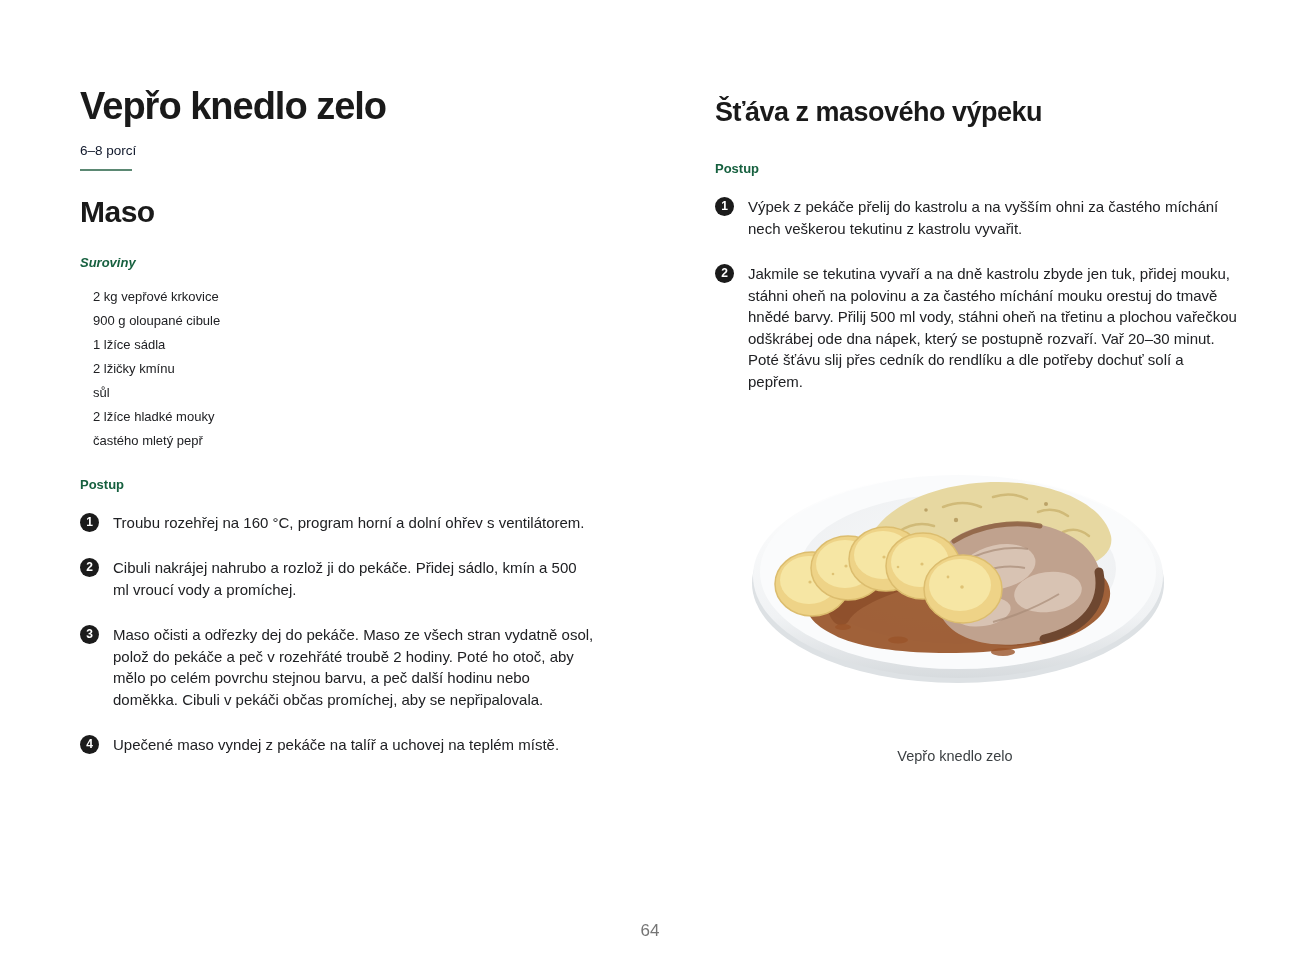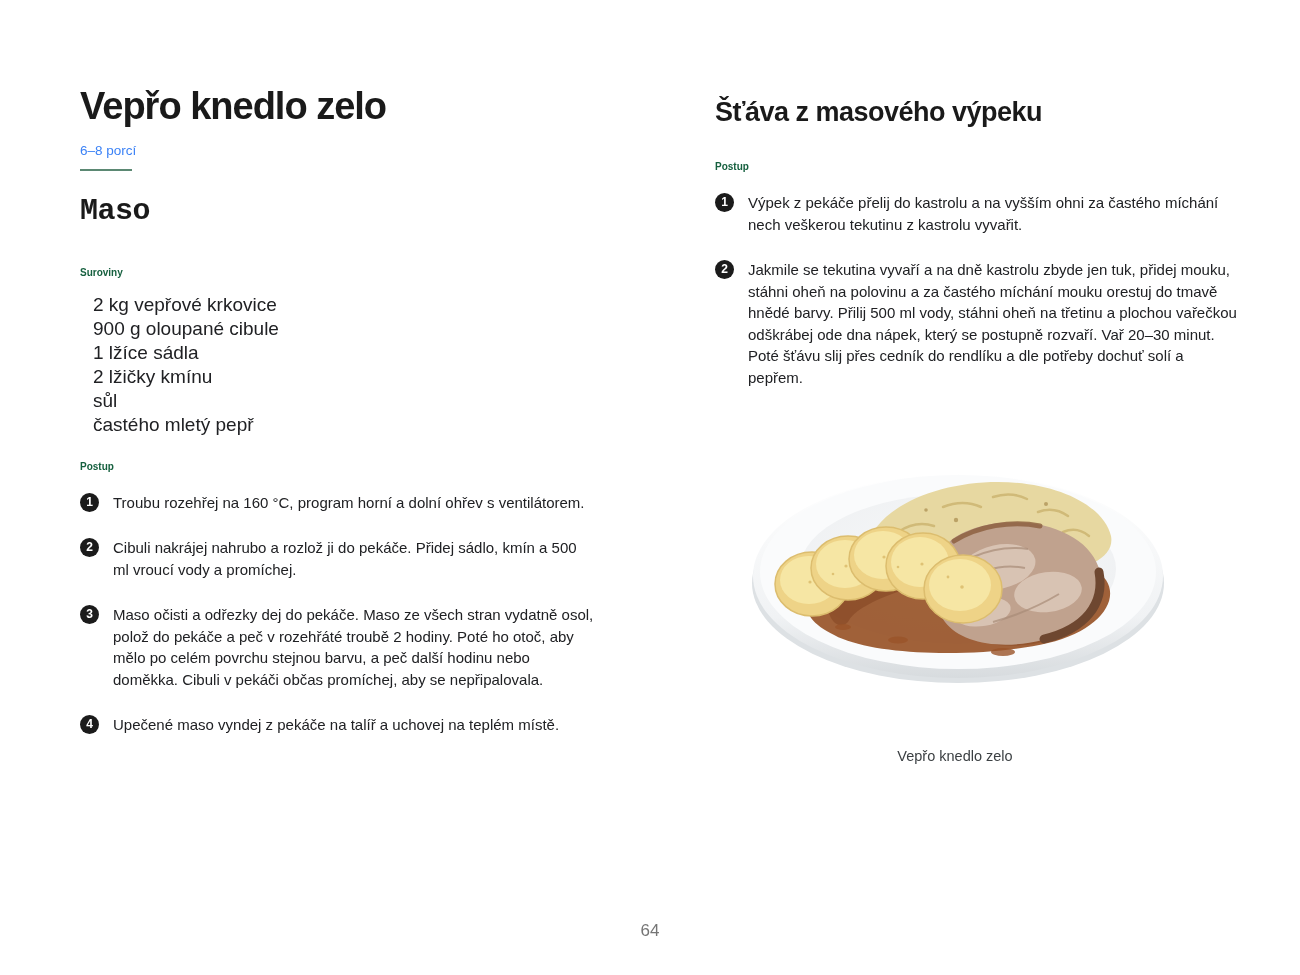--- a/index.html
+++ b/index.html
@@ -16,39 +16,39 @@
   .col-right { position: absolute; left: 715px; top: 97px; width: 545px; }
 
   .title-main {
     font-size: 38px; font-weight: bold; letter-spacing: -1px;
     color: var(--heading, #1a1a1a); margin: 0; line-height: 1.1;
   }
   .title-right {
     font-size: 27px; font-weight: bold; letter-spacing: -0.5px;
     color: var(--heading, #1a1a1a); margin: 0; line-height: 1.15;
   }
-  .servings { margin-top: 15px; font-size: 13.5px; color: #3b82f6; }
+  .servings { margin-top: 15px; font-size: 13.5px; color: #0f172a; }
   .rule { width: 52px; height: 2px; background: var(--rule-green, #5b8873); margin-top: 11px; }
 
   .subrecipe-heading {
     font-size: 30px; font-weight: bold; letter-spacing: -0.5px;
-    color: var(--heading, #1a1a1a); margin: 24px 0 0 0; line-height: 1.1; font-family: Liberation Mono, monospace;
+    color: var(--heading, #1a1a1a); margin: 24px 0 0 0; line-height: 1.1;
   }
 
   .mini-label {
-    font-size: 10px; font-weight: bold;
+    font-size: 13px; font-weight: bold;
     color: var(--accent-green, #16603f);
   }
-  .label-ingredients { margin-top: 39px; }
+  .label-ingredients { margin-top: 27px; font-style: italic; }
   .label-steps-left  { margin-top: 24px; }
   .label-steps-right { margin-top: 33px; }
 
   .ingredients {
     list-style: none; margin: 15px 0 0 0; padding: 0 0 0 13px;
-    font-size: 19px; line-height: 24px; color: var(--text, #202124);
+    font-size: 13px; line-height: 24px; color: var(--text, #202124);
   }
 
   .steps { margin-top: 20px; }
   .step { display: flex; align-items: flex-start; margin-bottom: 24px; }
   .step-badge {
     flex: none; width: 19px; height: 19px; border-radius: 50%;
     background: #1b1b1b; color: #ffffff;
     font-size: 12px; font-weight: bold; line-height: 19px; text-align: center;
     margin-top: 1px;
   }
@@ -89,20 +89,21 @@
 
   <h2 class="subrecipe-heading">Maso</h2>
 
   <div class="mini-label label-ingredients">Suroviny</div>
   <ul class="ingredients">
     <li>2 kg vepřové krkovice</li>
     <li>900 g oloupané cibule</li>
     <li>1 lžíce sádla</li>
     <li>2 lžičky kmínu</li>
     <li>sůl</li>
+    <li>2 lžíce hladké mouky</li>
     <li>častého mletý pepř</li>
   </ul>
 
   <div class="mini-label label-steps-left">Postup</div>
   <div class="steps">
     <div class="step">
       <div class="step-badge">1</div>
       <div class="step-text">Troubu rozehřej na 160 °C, program horní a dolní ohřev s ventilátorem.</div>
     </div>
     <div class="step">

